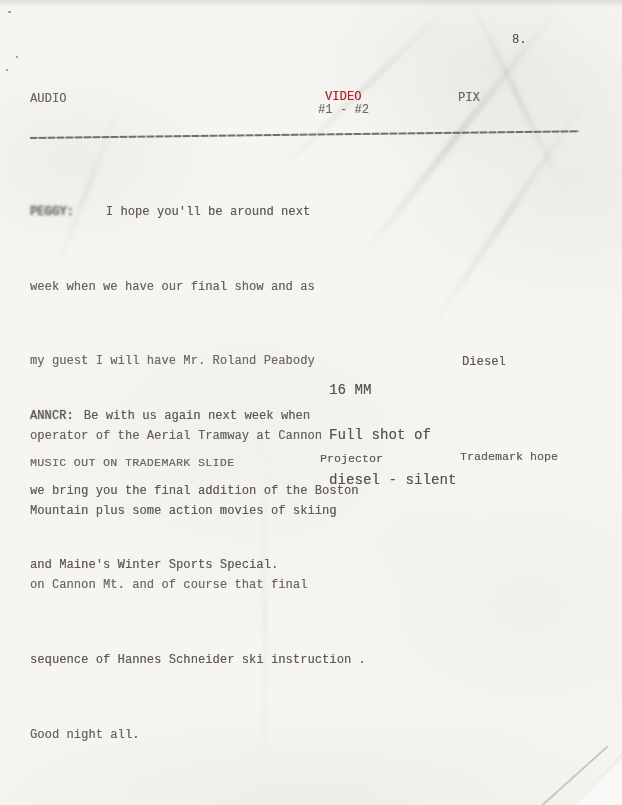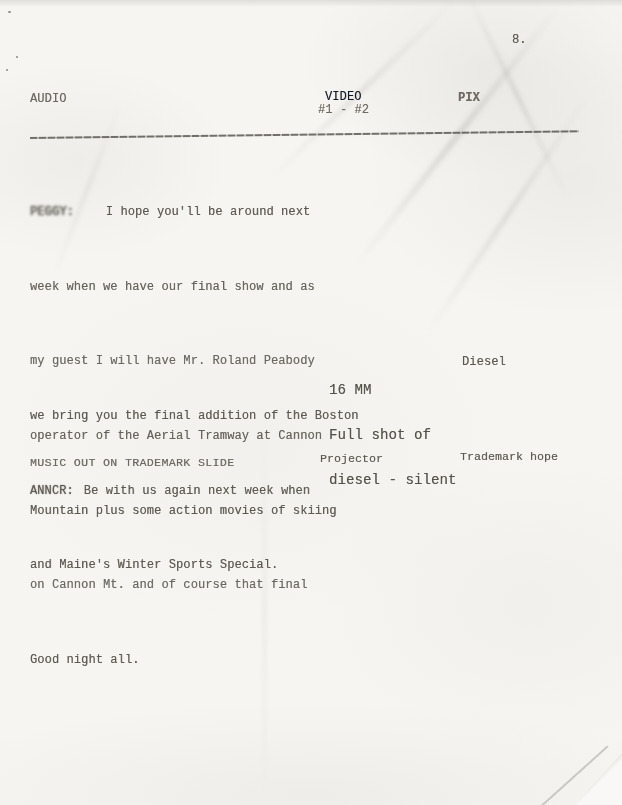--- a/index.html
+++ b/index.html
@@ -68,23 +68,23 @@
     position: absolute;
     color: #5d5952;
     font-size: 12px;
     letter-spacing: 0.1px;
     white-space: pre;
     filter: blur(0.3px);
     text-shadow: 0.3px 0.3px 0.5px rgba(93,89,82,0.55);
   }
   .page-number { left: 512px; top: 33px; }
   .hdr-audio   { left: 30px;  top: 92px;  color: #6e6a62; }
-  .hdr-video   { left: 325px; top: 90px;  color: #0f172a; }
+  .hdr-video   { left: 325px; top: 90px;  color: #b91c1c; }
   .hdr-video-sub { left: 318px; top: 103px; color: #6e6a62; }
-  .hdr-pix     { left: 458px; top: 91px;  color: #6e6a62; font-weight: bold; }
+  .hdr-pix     { left: 458px; top: 91px;  color: #6e6a62; }
 
   .rule {
     position: absolute;
     left: 30px; top: 137px;
     width: 549px; height: 2px;
     background: repeating-linear-gradient(90deg,
       rgba(70,67,60,0.75) 0 7px,
       rgba(70,67,60,0.35) 7px 9px);
     transform: rotate(-0.7deg);
     transform-origin: left center;
@@ -142,26 +142,27 @@
 
   <div class="rule"></div>
 
   <div class="type audio-block1">
     <div class="line"><span class="speaker smudge-heavy">PEGGY:</span><span class="lead1">I hope you'll be around next</span></div>
     <div class="line">week when we have our final show and as</div>
     <div class="line">my guest I will have Mr. Roland Peabody</div>
     <div class="line">operator of the Aerial Tramway at Cannon</div>
     <div class="line">Mountain plus some action movies of skiing</div>
     <div class="line">on Cannon Mt. and of course that final</div>
+    <div class="line">sequence of Hannes Schneider ski instruction .</div>
     <div class="line">Good night all.</div>
   </div>
 
   <div class="type audio-block2">
+    <div class="line"><span class="speaker smudge-light">ANNCR:</span><span class="lead2">Be with us again next week when</span></div>
     <div class="line">we bring you the final addition of the Boston</div>
-    <div class="line"><span class="speaker smudge-light">ANNCR:</span><span class="lead2">Be with us again next week when</span></div>
     <div class="line">and Maine's Winter Sports Special.</div>
   </div>
 
   <div class="type video-block2">
     <div class="line">16 MM</div>
     <div class="line">Full shot of</div>
     <div class="line">diesel - silent</div>
   </div>
 
   <div class="type pix-block2">Diesel</div>

